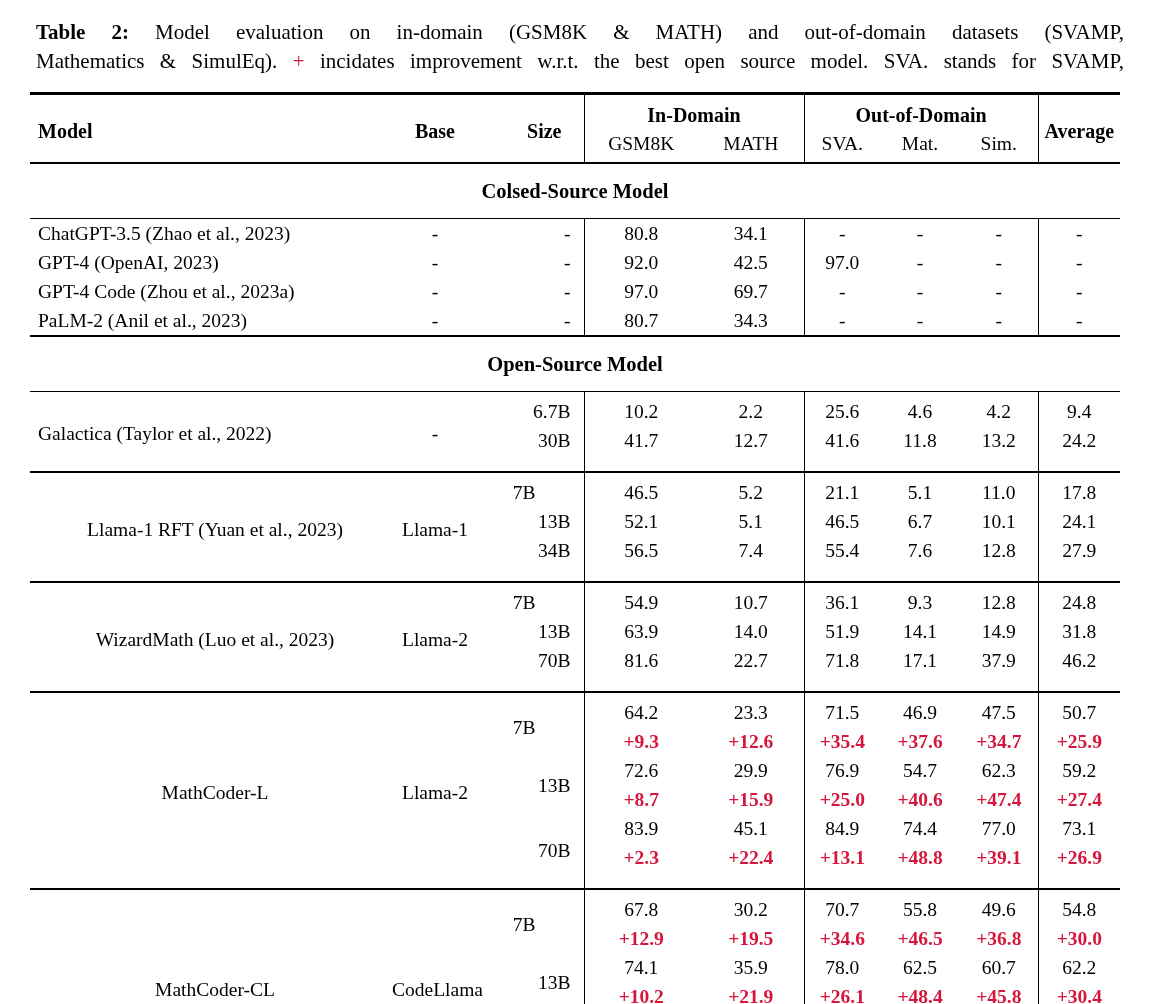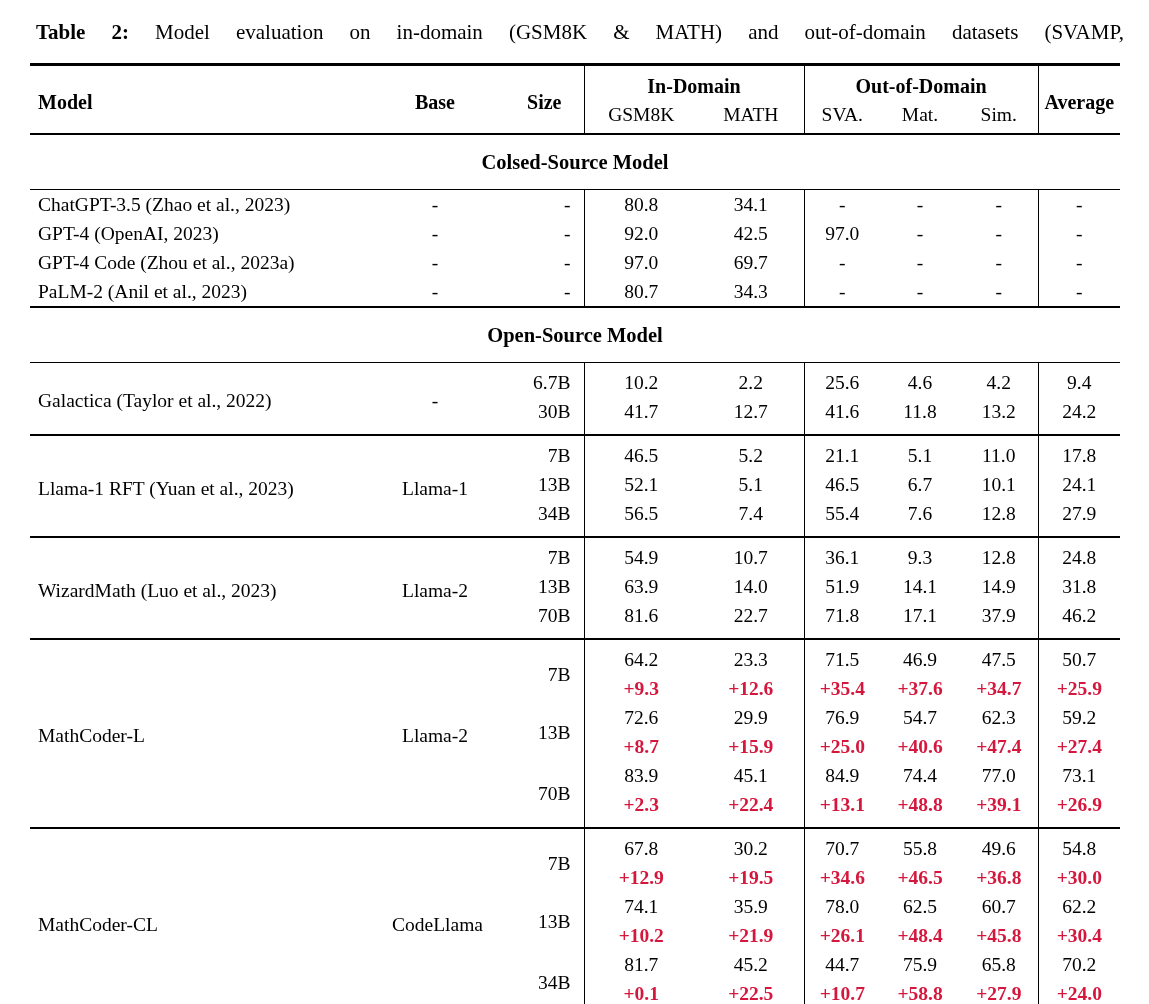--- a/index.html
+++ b/index.html
@@ -55,32 +55,33 @@
   td.size  { text-align: right; padding-right: 13px; }
 
   tr.section-row td {
     font-weight: bold;
     font-size: 20.5px;
     text-align: center;
     padding: 14px 0;
     border-top: 2.5px solid var(--ink);
     border-bottom: 1.5px solid var(--ink);
   }
-  tr.group-start td { border-top: 2.5px solid var(--ink); }
+  tr.group-start td { border-top: 2.5px solid var(--ink); text-align: center; }
   tr.gfirst td { padding-top: 7px; }
-  tr.glast td { padding-bottom: 9px; }
+  tr.glast td { padding-bottom: 17px; }
   tr.delta td { color: var(--delta-red); font-weight: bold; }
 </style>
 </head>
 <body>
 
 <div class="page">
 
   <p class="caption">
     <span class="cap-line cap-just"><b class="cap-label">Table 2:</b> <span>Model evaluation on in-domain (GSM8K &amp; MATH) and out-of-domain datasets (SVAMP,</span></span>
+    <span class="cap-line cap-just"><span>Mathematics &amp; SimulEq).</span> <span class="plus">+</span> <span>incidates improvement w.r.t. the best open source model. SVA. stands for SVAMP,</span></span>
   </p>
 
   <table class="results">
     <colgroup>
       <col style="width:362px">
       <col style="width:86px">
       <col style="width:106px">
       <col style="width:114px">
       <col style="width:106px">
       <col style="width:76px">

